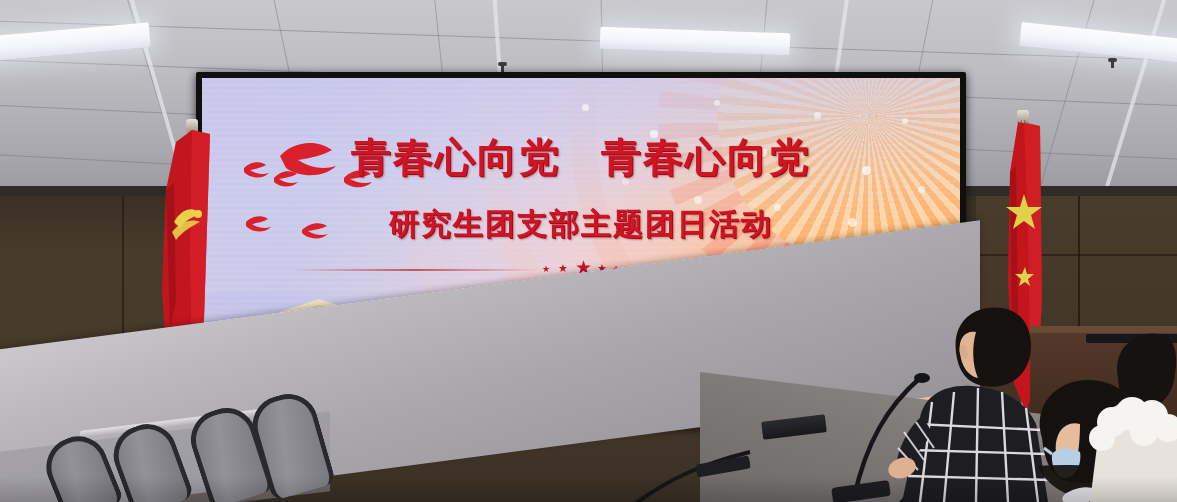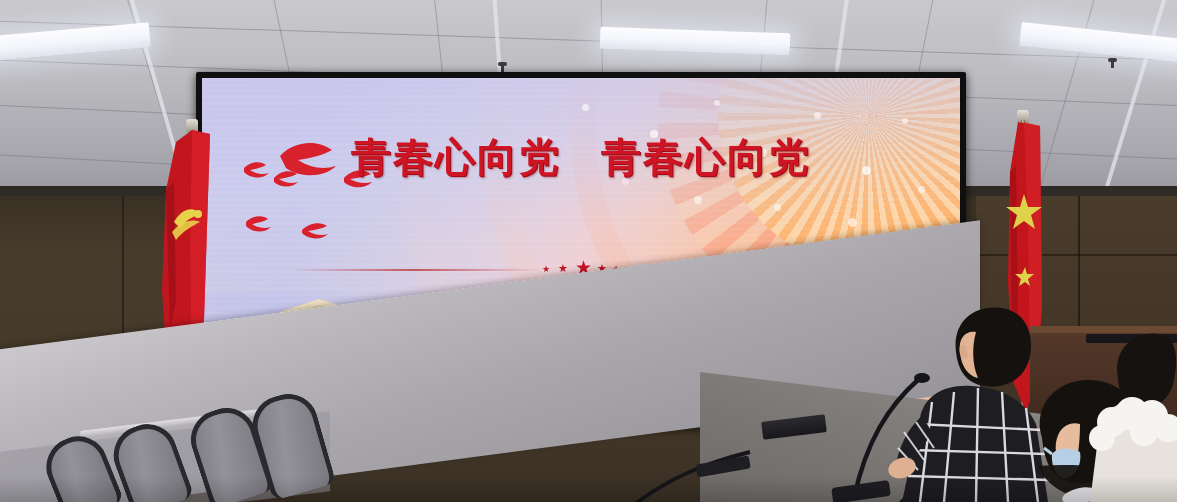--- a/index.html
+++ b/index.html
@@ -206,20 +206,21 @@
           <path d="M112 58 C119 50, 131 48, 139 54 C132 57, 125 58, 118 59 C125 63, 133 64, 140 62 C132 70, 118 68, 112 62 Z"></path>
           <path d="M14 102 C20 96, 30 94, 36 99 C31 102, 25 103, 20 104 C26 108, 33 109, 39 107 C32 114, 19 112, 14 106 Z"></path>
           <path d="M70 110 C77 103, 88 101, 95 106 C89 109, 82 110, 76 111 C82 115, 90 116, 96 114 C88 121, 76 119, 70 113 Z"></path>
         </g>
       </svg>
 
       <div id="title-main" class="cn">
         <span>青春心向党</span><span class="gap"></span><span>青春心向党</span>
       </div>
 
+      <div id="title-sub" class="cn">研究生团支部主题团日活动</div>
 
       <div id="divider">
         <div class="divline" style="left:0;width:250px;"></div>
         <div class="divline" style="left:330px;width:250px;"></div>
         <span class="star" style="left:252px; top:3px; font-size:9px;">★</span>
         <span class="star" style="left:268px; top:1px; font-size:11px;">★</span>
         <span class="star" style="left:285px; top:-4px; font-size:19px;">★</span>
         <span class="star" style="left:307px; top:1px; font-size:11px;">★</span>
         <span class="star" style="left:322px; top:3px; font-size:9px;">★</span>
       </div>

